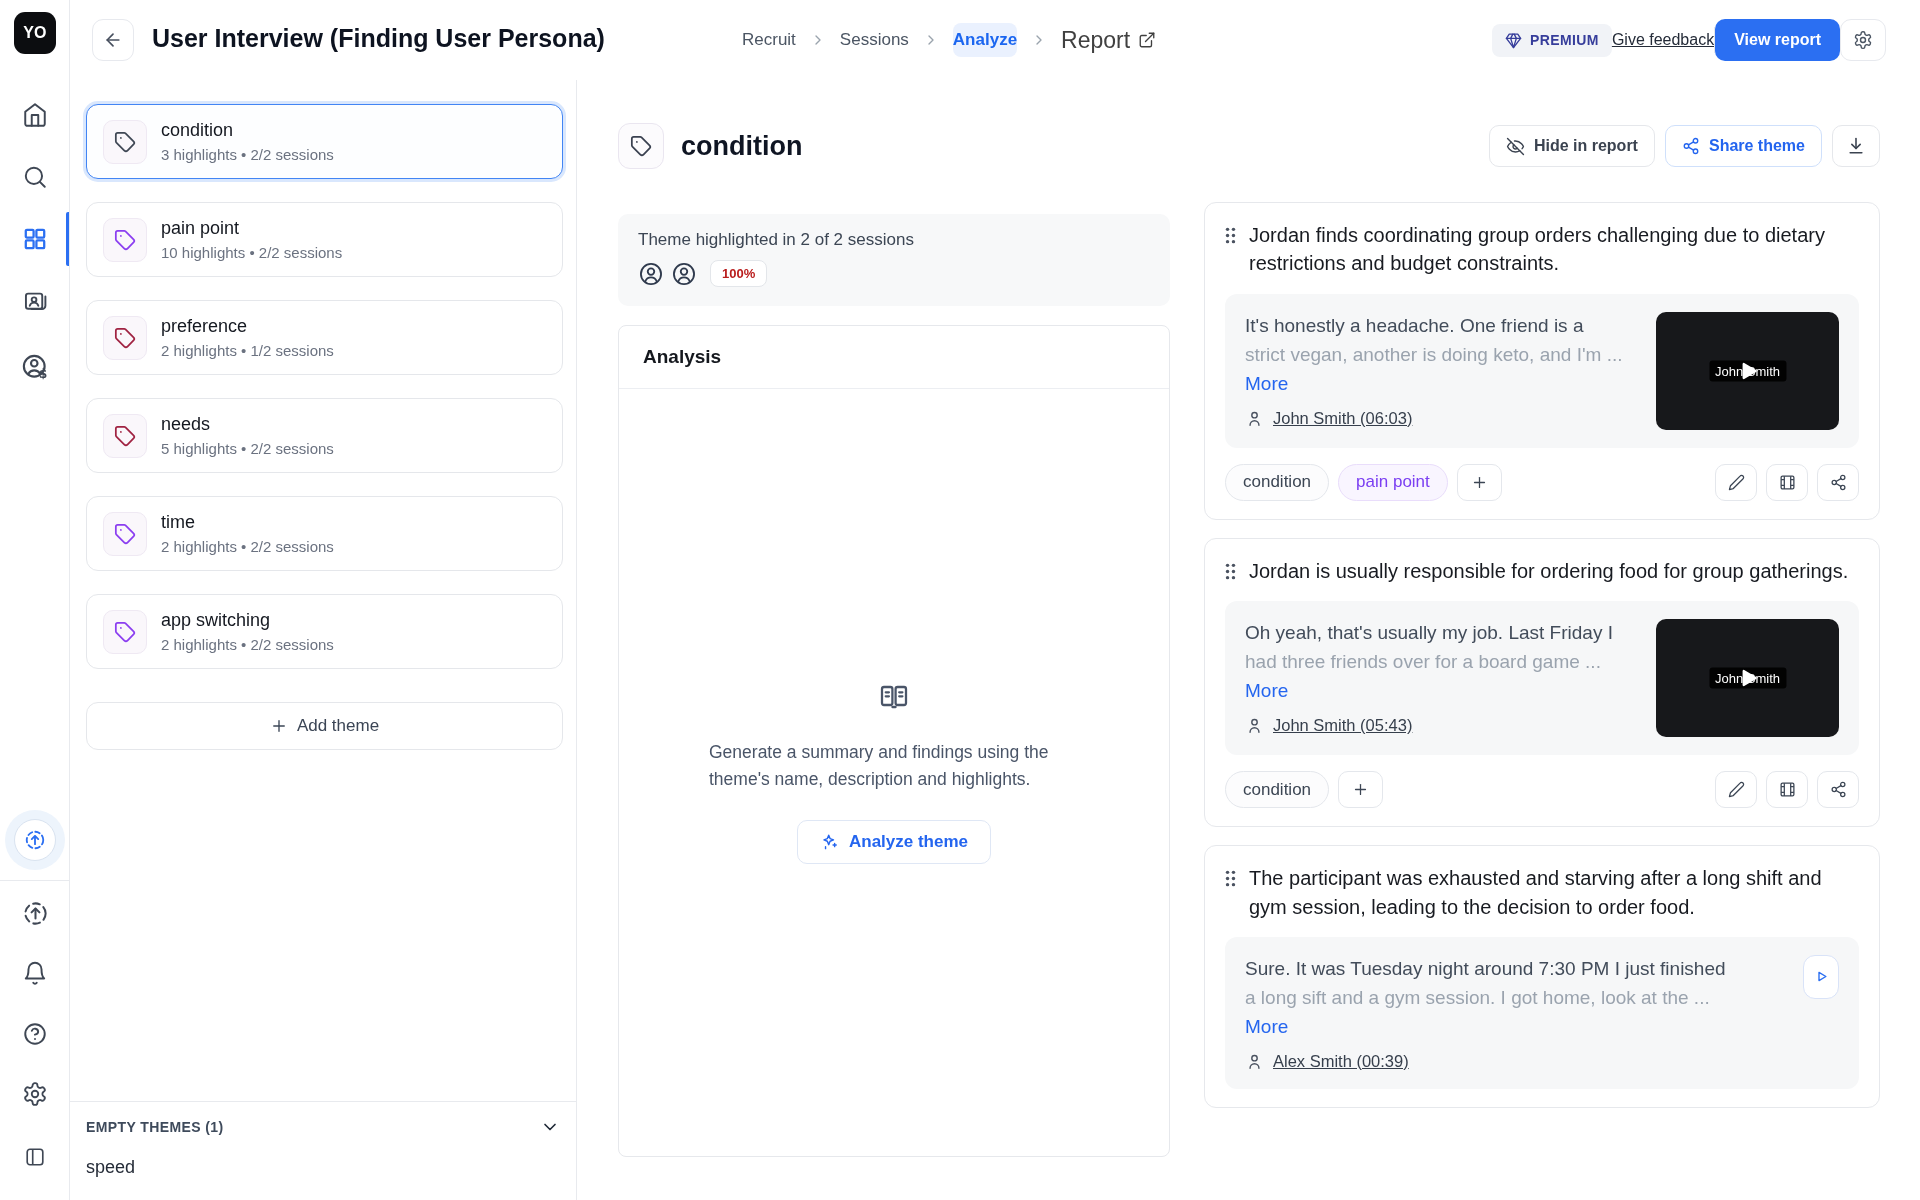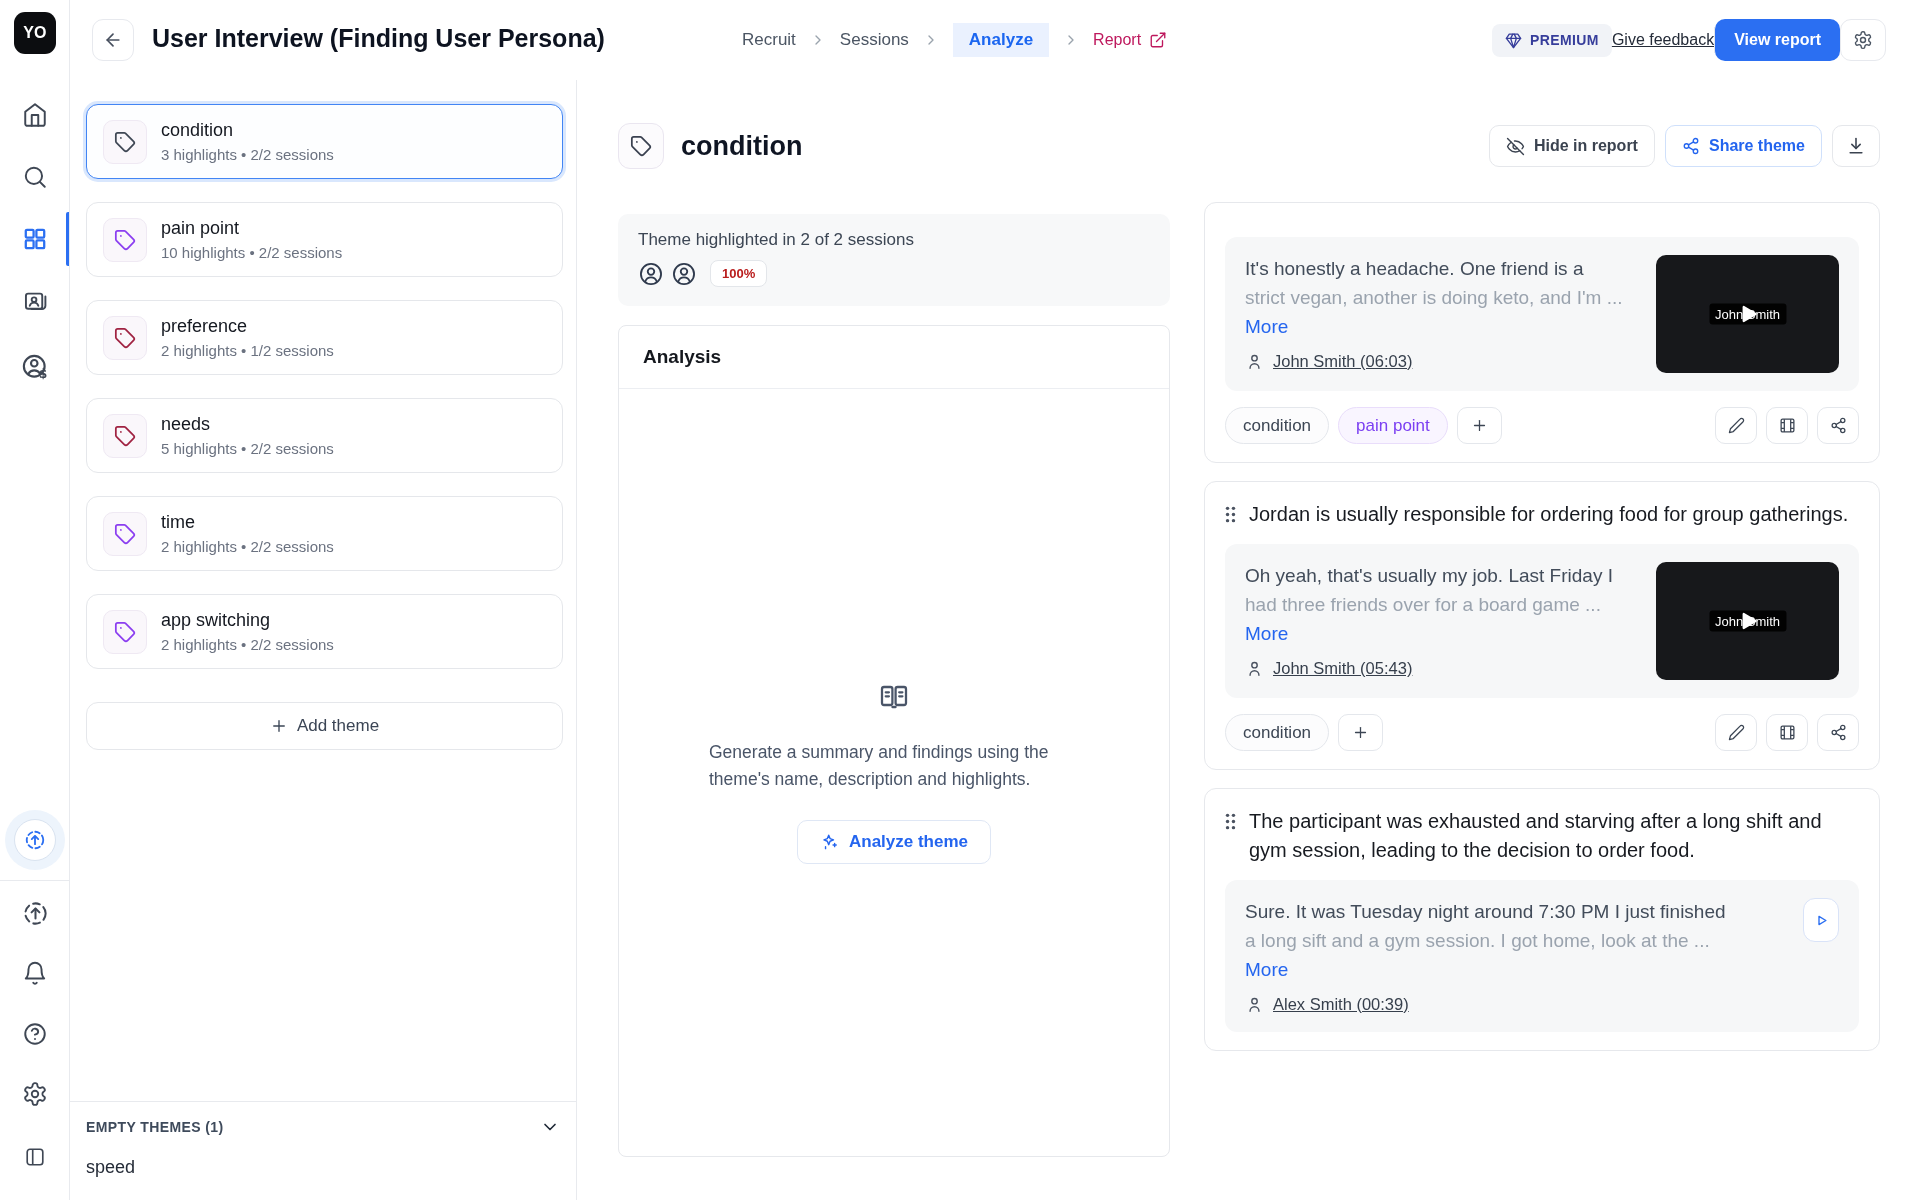--- a/index.html
+++ b/index.html
@@ -26,22 +26,22 @@
 
   
   .header { position:absolute; left:70px; top:0; right:0; height:80px; background:#fff; }
   .back-btn { position:absolute; left:22px; top:19px; width:42px; height:42px; border-radius:11px;
     border:1px solid #e7e9ee; background:#fff; display:flex; align-items:center; justify-content:center;
     color:#474f5e; cursor:pointer; }
   .page-title { position:absolute; left:82px; top:24px; font-size:25px; font-weight:bold; color:#0d1320; }
   .crumbs { position:absolute; left:672px; top:0; height:80px; display:flex; align-items:center; gap:14px; }
   .crumb { font-size:17px; color:#4b5563; cursor:pointer; }
   .crumb-sep { color:#9aa3ad; }
-  .crumb.active { color:#1b66f0; font-weight:bold; background:#eaf1fe; padding:7px 16px; border-radius:0; }
-  .crumb-report { display:flex; align-items:center; gap:8px; color:#be185d; font-size:16px; cursor:pointer; }
+  .crumb.active { color:#1b66f0; font-weight:bold; background:#eaf1fe; padding:7px 0; border-radius:8px; }
+  .crumb-report { display:flex; align-items:center; gap:8px; color:#404040; font-size:23px; cursor:pointer; }
   .header-right { position:absolute; right:34px; top:0; height:80px; display:flex; align-items:center; }
   .premium { display:flex; align-items:center; gap:8px; background:#f1f3f7; border-radius:8px;
     padding:8px 13px; color:#363d9b; font-weight:bold; font-size:14px; letter-spacing:.4px; cursor:pointer; }
   .give-feedback { font-size:16px; color:#242b38; text-decoration:underline; cursor:pointer; }
   .vdiv { width:1px; height:26px; background:#e3e6eb; }
   .view-report { background:#2b6ff2; color:#fff; border:none; border-radius:10px; height:42px;
     padding:0 19px; font-size:16px; font-weight:bold; cursor:pointer; font-family:inherit; }
   .gear-btn { width:46px; height:42px; border:1px solid #e7e9ee; border-radius:11px; background:#fff;
     display:flex; align-items:center; justify-content:center; color:#4b5563; cursor:pointer; }
 
@@ -444,20 +444,33 @@
             <path d="M7 18.5v2.5"></path>
           </svg>
         <span>Analyze theme</span>
       </button>
     </div>
   </section>
 
   <section class="cards">
 
     <article class="hcard">
+      <div class="hcard-head">
+        <svg class="drag" width="11" height="17" viewBox="0 0 10 16">
+            <g fill="currentColor">
+              <circle cx="2.2" cy="2.2" r="1.6"></circle>
+              <circle cx="7.8" cy="2.2" r="1.6"></circle>
+              <circle cx="2.2" cy="8" r="1.6"></circle>
+              <circle cx="7.8" cy="8" r="1.6"></circle>
+              <circle cx="2.2" cy="13.8" r="1.6"></circle>
+              <circle cx="7.8" cy="13.8" r="1.6"></circle>
+            </g>
+          </svg>
+        <div class="hcard-title">Jordan finds coordinating group orders challenging due to dietary restrictions and budget constraints.</div>
+      </div>
       <div class="quote">
         <div class="qcol">
           <div class="qline1">It's honestly a headache. One friend is a</div>
           <div class="qline2">strict vegan, another is doing keto, and I'm ...</div>
           <a class="more">More</a>
           <div class="speaker">
             <svg width="19" height="19" viewBox="0 0 24 24" fill="none" stroke="currentColor" stroke-width="1.8" stroke-linecap="round">
                 <circle cx="12" cy="7.8" r="3.4"></circle>
                 <path d="M6.4 20.5a5.6 5.6 0 0 1 11.2 0"></path>
               </svg>

